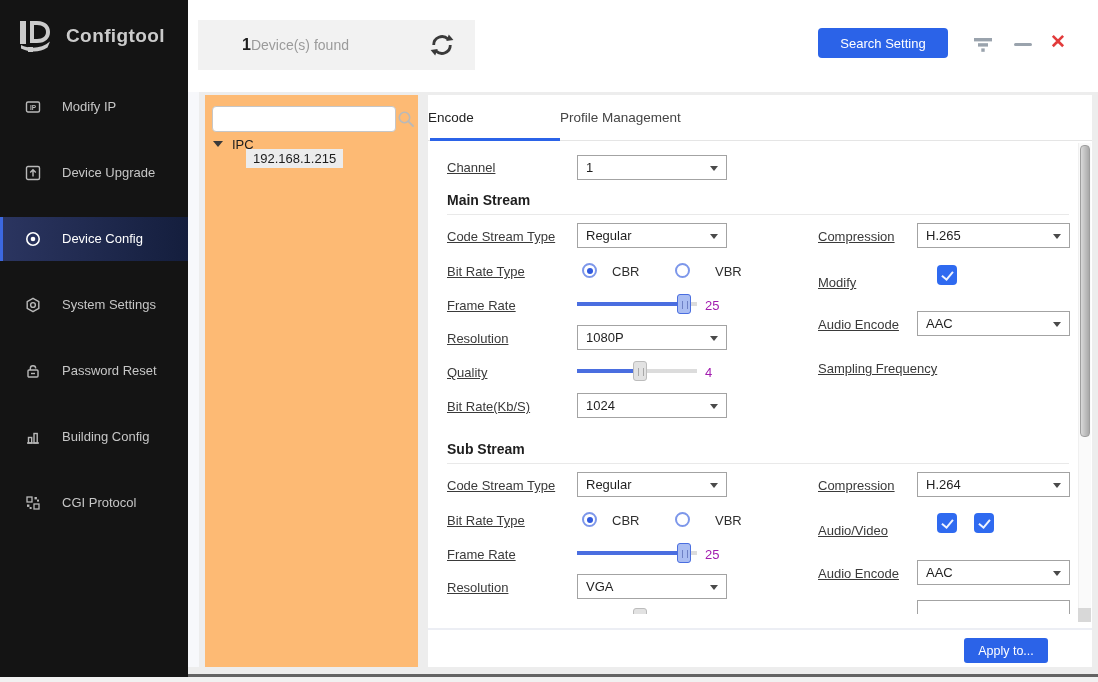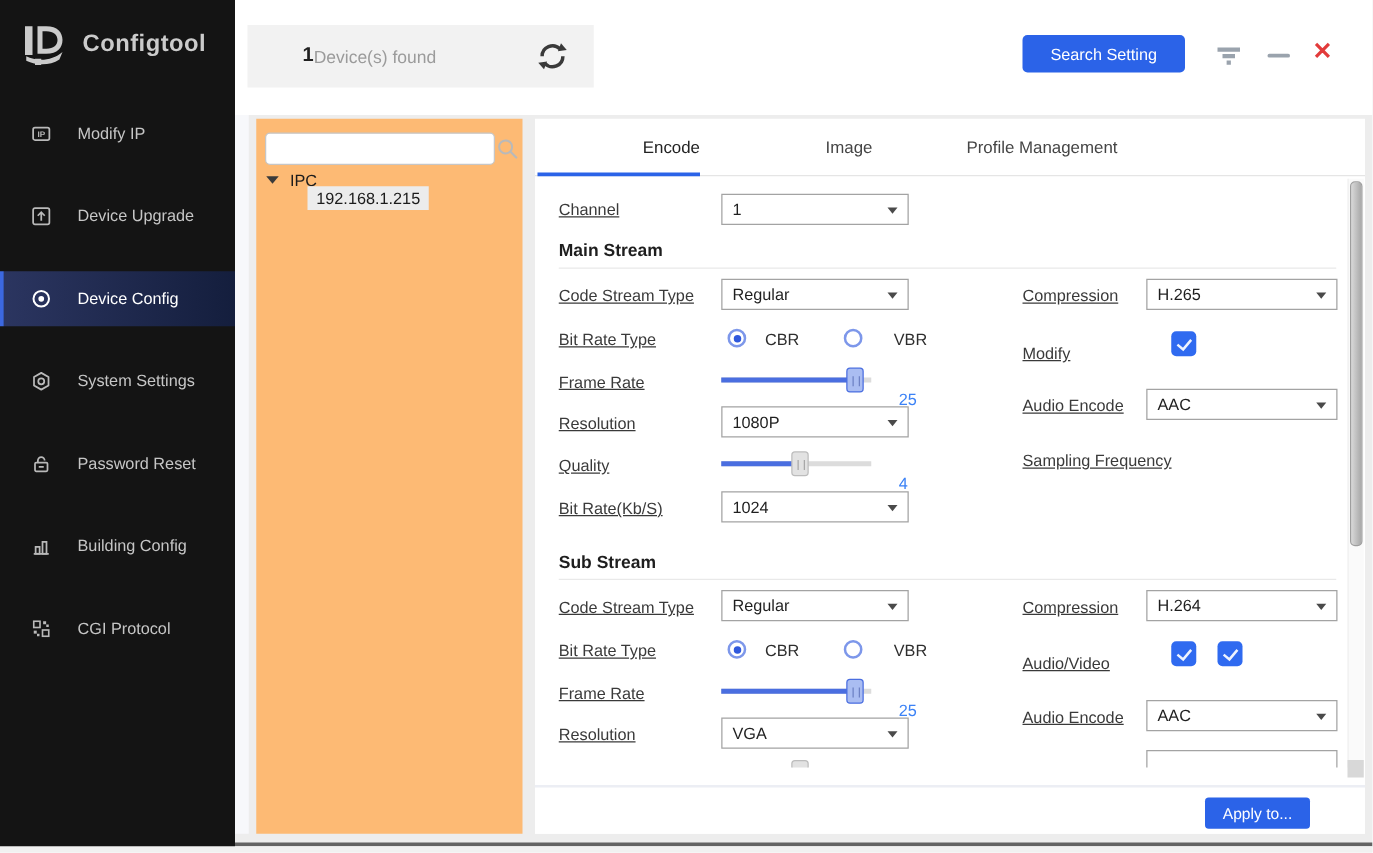--- a/index.html
+++ b/index.html
@@ -39,21 +39,21 @@
                  padding:0 8px; font-size:13px; font-family:"Liberation Sans",sans-serif; color:#333; outline:none; }
   .mag { position:absolute; left:192px; top:15px; width:18px; height:18px; cursor:pointer; }
   .tree-root { position:absolute; left:8px; top:40px; height:18px; display:flex; align-items:center; cursor:pointer; }
   .tri-down { width:0; height:0; border-left:5px solid transparent; border-right:5px solid transparent; border-top:6px solid #3a3a3a; }
   .tree-root-label { margin-left:9px; font-size:13px; color:#1c1c1c; }
   .tree-child { position:absolute; left:41px; top:54px; padding:2px 7px; background:#ececec; font-size:13px; color:#1c1c1c; cursor:pointer; }
 
   
   .config-panel { position:absolute; left:428px; top:95px; width:664px; height:572px; background:#fff; z-index:2; }
   .tabs { position:absolute; left:0; top:0; width:664px; height:46px; border-bottom:1px solid #e5e5e5; display:flex; }
-  .tab { text-align:right; line-height:45px; font-size:13.5px; color:#454545; cursor:pointer; }
+  .tab { text-align:left; line-height:45px; font-size:13.5px; color:#454545; cursor:pointer; }
   .tab.t1 { width:132px; } .tab.t2 { width:138px; } .tab.t3 { width:196px; }
   .tab.active { color:#222; }
   .tab-underline { position:absolute; left:2px; top:43px; width:130px; height:3px; background:#2b63e8; }
 
   .content { position:absolute; left:0; top:46px; width:650px; height:473px; overflow:hidden; }
 
   .flabel { position:absolute; left:19px; font-size:13px; color:#3a3a3a;text-decoration:underline; }
   .flabel.r { left:362px;margin-left:28px; }
   .sect { position:absolute; left:19px; font-size:14px; font-weight:bold; color:#1e1e1e; }
   .divider { position:absolute; left:19px; width:622px; height:1px; background:#e9e9e9; }
@@ -70,21 +70,21 @@
 
   .slider { position:absolute; left:149px; width:120px; height:20px; cursor:pointer; }
   .slider .track { position:absolute; left:0; top:8px; width:120px; height:4px; background:#dcdcdc; }
   .slider .fill { position:absolute; left:0; top:8px; height:4px; background:#4a6ee0; }
   .slider .handle { position:absolute; top:0; width:14px; height:20px; border-radius:3px; }
   .slider .handle.blue { background:#aabdf2; border:1px solid #4a6ee0; }
   .slider .handle.gray { background:#e2e2e2; border:1px solid #bcbcbc; }
   .slider .handle::after { content:''; position:absolute; left:4px; top:6px; width:4px; height:8px;
                            border-left:1px solid rgba(60,80,160,.55); border-right:1px solid rgba(60,80,160,.55); }
   .slider .handle.gray::after { border-color:rgba(120,120,120,.55); }
-  .sval { position:absolute; left:291px; font-size:13px; color:#3b82f6;margin-top:14px; }
+  .sval { position:absolute; left:277px; font-size:13px; color:#a21caf; }
 
   .cb { position:absolute; width:20px; height:20px; background:#2f6af0; border-radius:4px; cursor:pointer; }
   .cb::after { content:''; position:absolute; left:6.5px; top:3.5px; width:5px; height:9px;
                border-right:2px solid rgba(255,255,255,.92); border-bottom:2px solid rgba(255,255,255,.92); transform:rotate(40deg); }
 
   .footer { position:absolute; left:0; top:533px; width:664px; height:39px; background:#fff; border-top:2px solid #eceef4; }
   .apply-btn { position:absolute; right:44px; top:8px; width:84px; height:25px; background:#2b63e8; color:#fff; border:none;
                border-radius:3px; font-size:12.5px; font-family:"Liberation Sans",sans-serif; cursor:pointer; }
 
   .vscroll { position:absolute; left:650px; top:48px; width:13px; height:471px; background:#fafafa; border-left:1px solid #f0f0f0; }
@@ -204,21 +204,20 @@
       <span class="tri-down"></span>
       <span class="tree-root-label">IPC</span>
     </div>
     <div class="tree-child">192.168.1.215</div>
   </div>
 
   <div class="config-panel">
 
     <div class="tabs">
       <div class="tab t1 active">Encode</div>
-      <div class="tab t2">Image</div>
       <div class="tab t3">Profile Management</div>
       <div class="tab-underline"></div>
     </div>
 
     <div class="content">
 
       <span class="flabel" style="top:19px">Channel</span>
       <div class="dd" style="left:149px; top:14px">
         <span class="dd-val">1</span>
         <span class="dd-arrow"></span>

